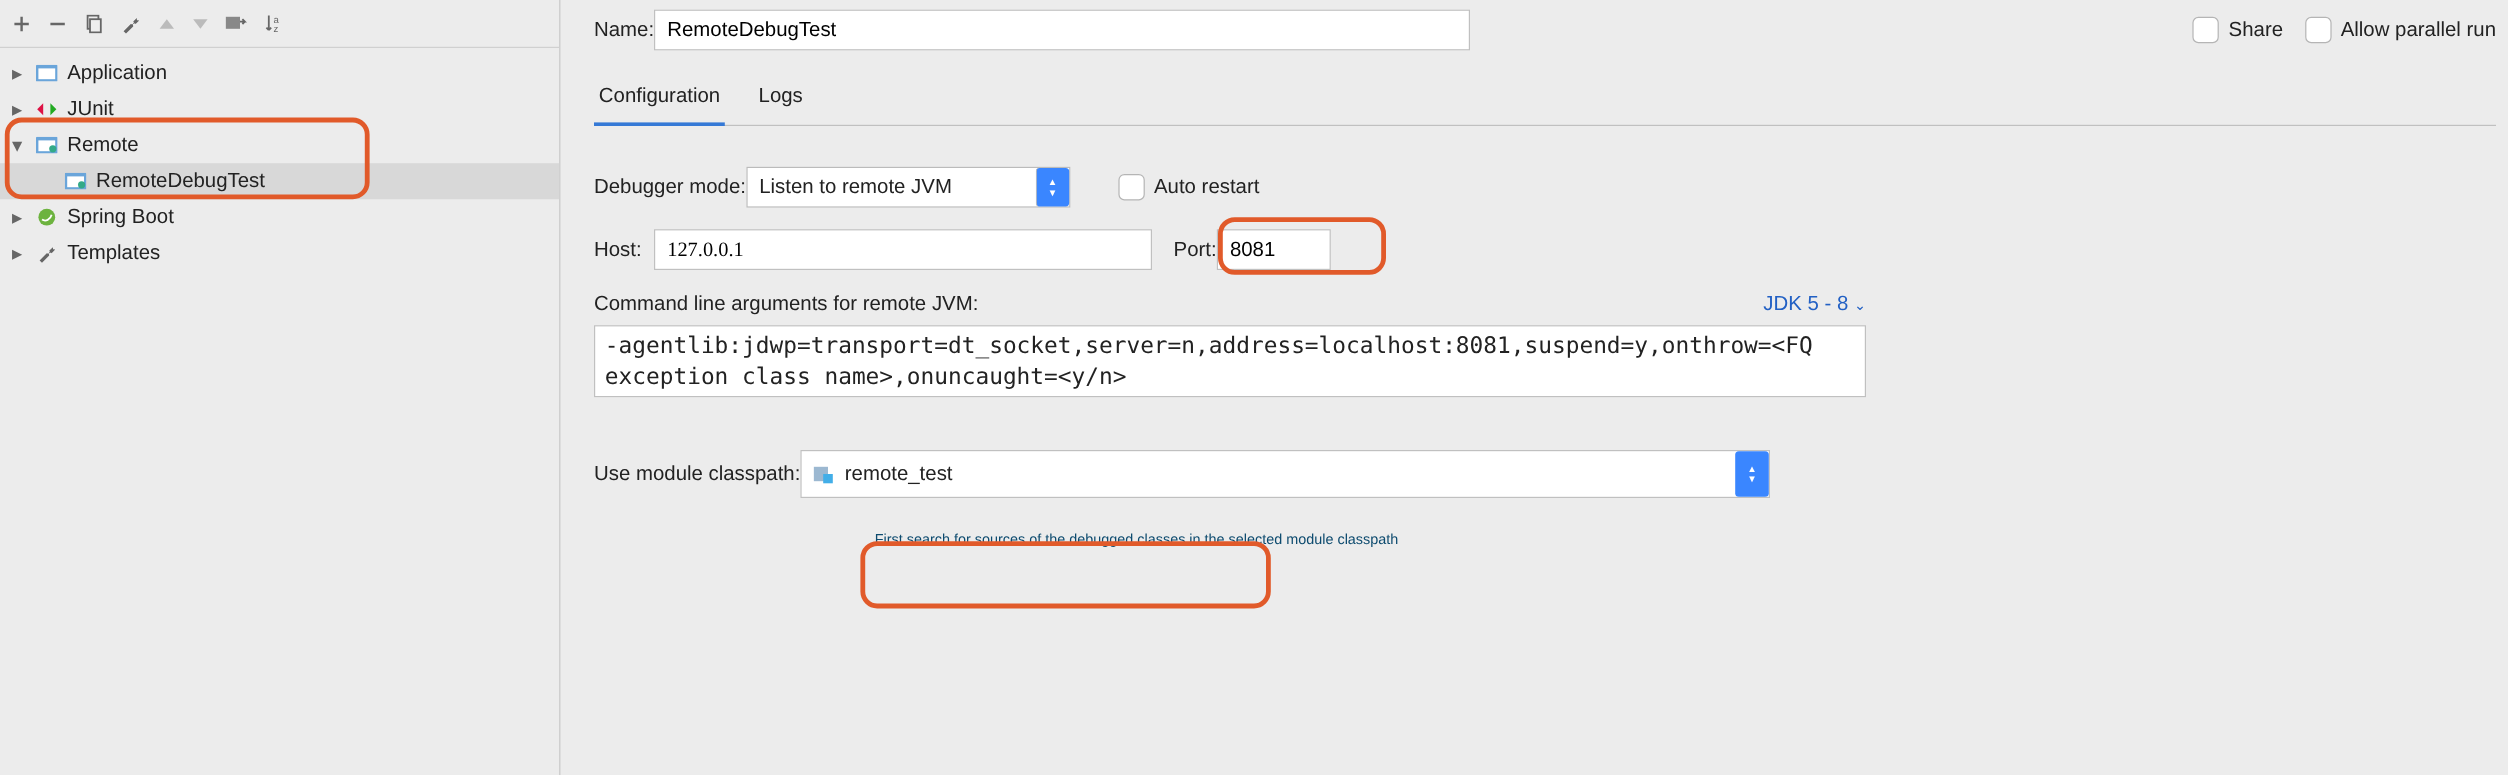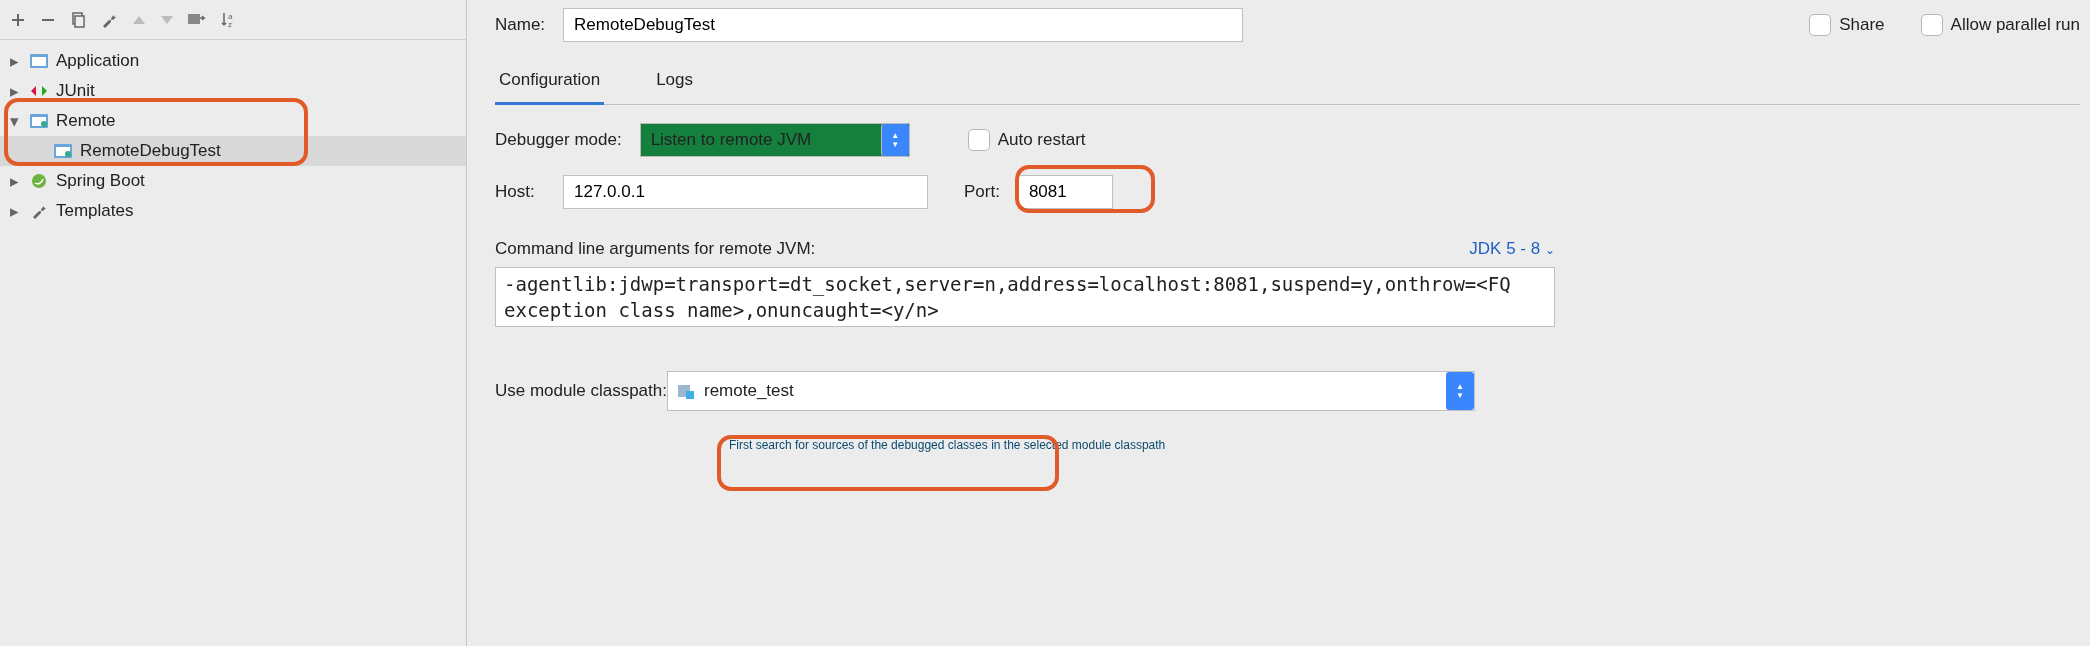--- a/index.html
+++ b/index.html
@@ -68,21 +68,20 @@
   pointer-events: none;
 }
 .main {
   flex: 1;
   padding: 8px 10px 10px 28px;
   position: relative;
 }
 .row {
   display: flex;
   align-items: center;
-  gap: 18px;
 }
 .name-row { margin-bottom: 18px; }
 .field-label { color: #222; }
 .text-input {
   border: 1px solid #c0c0c0;
   background: #fff;
   height: 34px;
   padding: 0 10px;
   font-size: 17px;
   outline: none;
@@ -92,59 +91,59 @@
 .checkbox {
   width: 22px; height: 22px;
   border: 1px solid #b5b5b5;
   background: #fff;
   border-radius: 5px;
   display: inline-block;
 }
 .cb-wrap { display: flex; align-items: center; gap: 8px; cursor: pointer; }
 .tabs {
   display: flex;
-  gap: 48px;
+  gap: 24px;
   border-bottom: 1px solid #c0c0c0;
-  margin-bottom: 18px;
+  margin-bottom: 34px;
 }
 .tab {
   padding: 10px 4px 12px;
   cursor: pointer;
   color: #222;
 }
 .tab.active {
   border-bottom: 3px solid #3579d6;
   margin-bottom: -1px;
 }
 .form-area { display: flex; flex-direction: column; gap: 18px; position: relative; justify-content: flex-end; }
 .select-wrap {
   display: inline-flex;
   align-items: center;
   border: 1px solid #bbb;
-  background: #15803d;
+  background: #ffffff;
   height: 34px;
   padding: 0 0 0 10px;
   width: 270px;
 }
 .select-wrap .sel-btn {
   width: 28px; height: 100%;
   background: #3a86ff;
   border-left: 1px solid #bbb;
   display: flex;
   flex-direction: column;
   align-items: center;
   justify-content: center;
   gap: 0;
   color: #fff;
   font-size: 8px;
   border-radius: 3px;
 }
-.host-input { width: 365px; }
+.host-input { width: 415px; font-family: Liberation Serif, serif; }
 .port-input { width: 95px; }
-.cmd-label-row { display: flex; justify-content: space-between; align-items: center; width: 1060px; margin-top: 12px; }
+.cmd-label-row { display: flex; justify-content: space-between; align-items: center; width: 1060px; }
 .jdk-select { color: #2260c4; cursor: pointer; }
 .cmd-box {
   width: 1060px;
   height: 60px;
   border: 1px solid #c0c0c0;
   background: #fff;
   padding: 4px 8px;
   font-family: "Menlo", "Consolas", monospace;
   font-size: 19px;
   line-height: 1.35;

